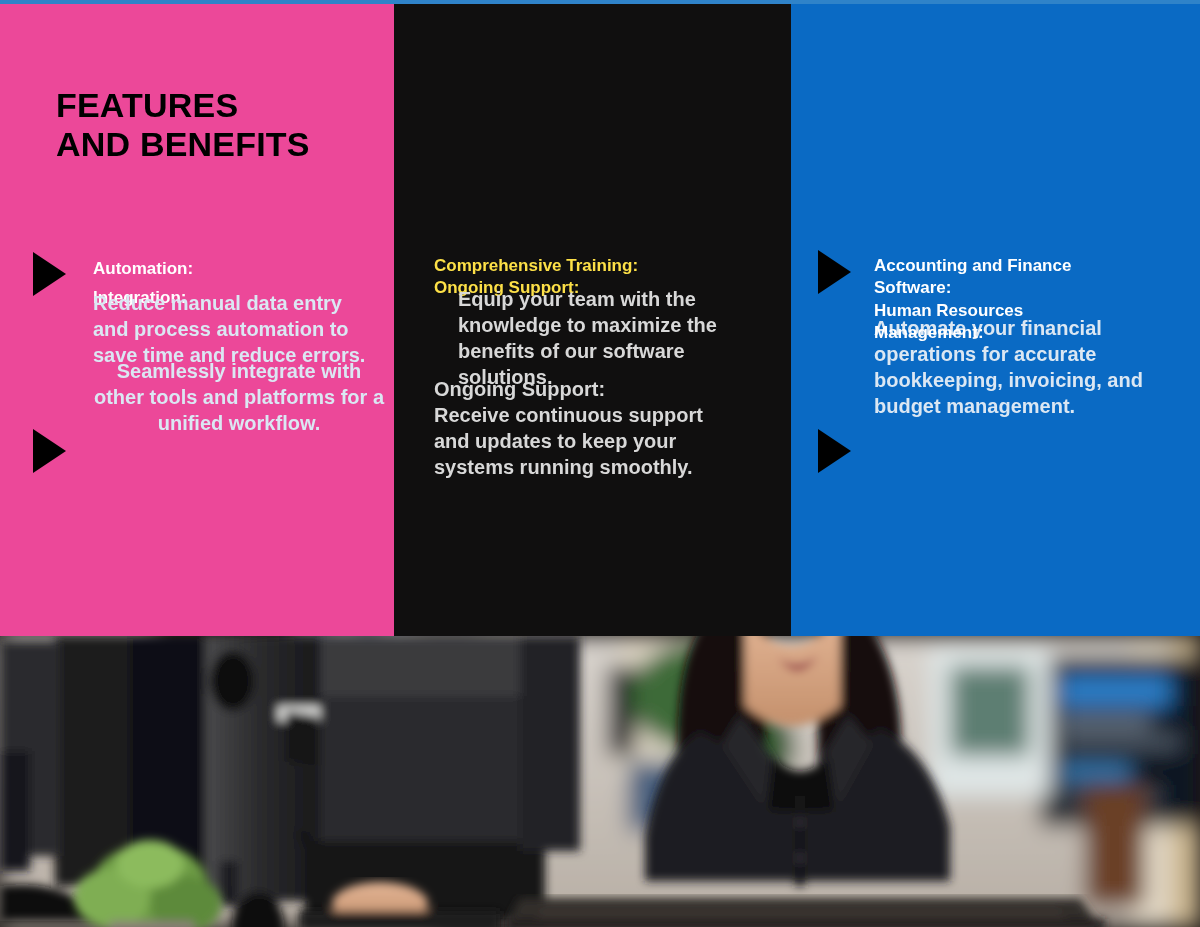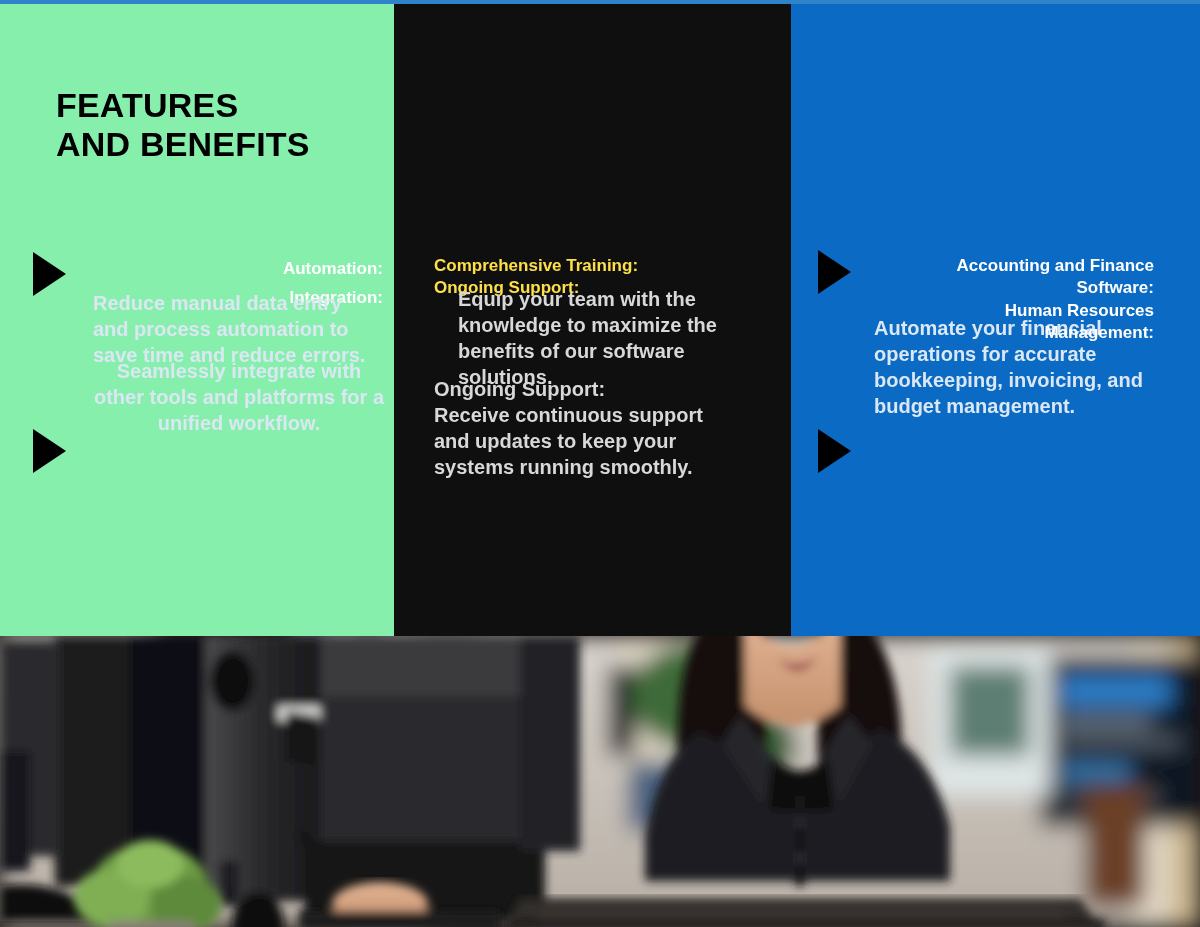--- a/index.html
+++ b/index.html
@@ -14,21 +14,21 @@
   .page{position:relative;width:1200px;height:927px;overflow:hidden;}
 
   
   .top-strip{
     position:absolute;left:0;top:0;width:1200px;height:4px;
     background:#2f83c9;z-index:5;
   }
 
   
   .panel{position:absolute;top:0;height:636px;}
-  .panel-left   {left:0px;   width:394px; background:#86efac;}
+  .panel-left   {left:0px;   width:394px; background:#ec4899;}
   .panel-middle {left:394px; width:397px; background:#100f0f;}
   .panel-right  {left:791px; width:409px; background:#0a6ac4;}
 
   
   .heading{
     position:absolute;
     font-weight:bold;
     letter-spacing:0.2px;
     line-height:1.14;
     white-space:pre-line;
@@ -57,21 +57,21 @@
     font-size:17px;
     line-height:1.30;
     white-space:pre-line;
   }
   .body-copy{
     font-weight:bold;
     font-size:20px;
     line-height:1.30;
     white-space:pre-line;
   }
-  .on-blue-bold  {color:#ffffff;text-align:right;}
+  .on-blue-bold  {color:#ffffff;}
   .on-blue-body  {color:#dbe7f3;}
   .on-dark-bold  {color:#fde047;}
   .on-dark-body  {color:#d8d8d8;}
 
   
   .l-h1{left:93px;  top:258px; width:290px;}
   .l-h2{left:93px;  top:287px; width:290px;}
   .l-b1{left:93px;  top:290px; width:292px;}
   .l-b2{left:93px;  top:358px; width:292px;text-align:center;}
 

